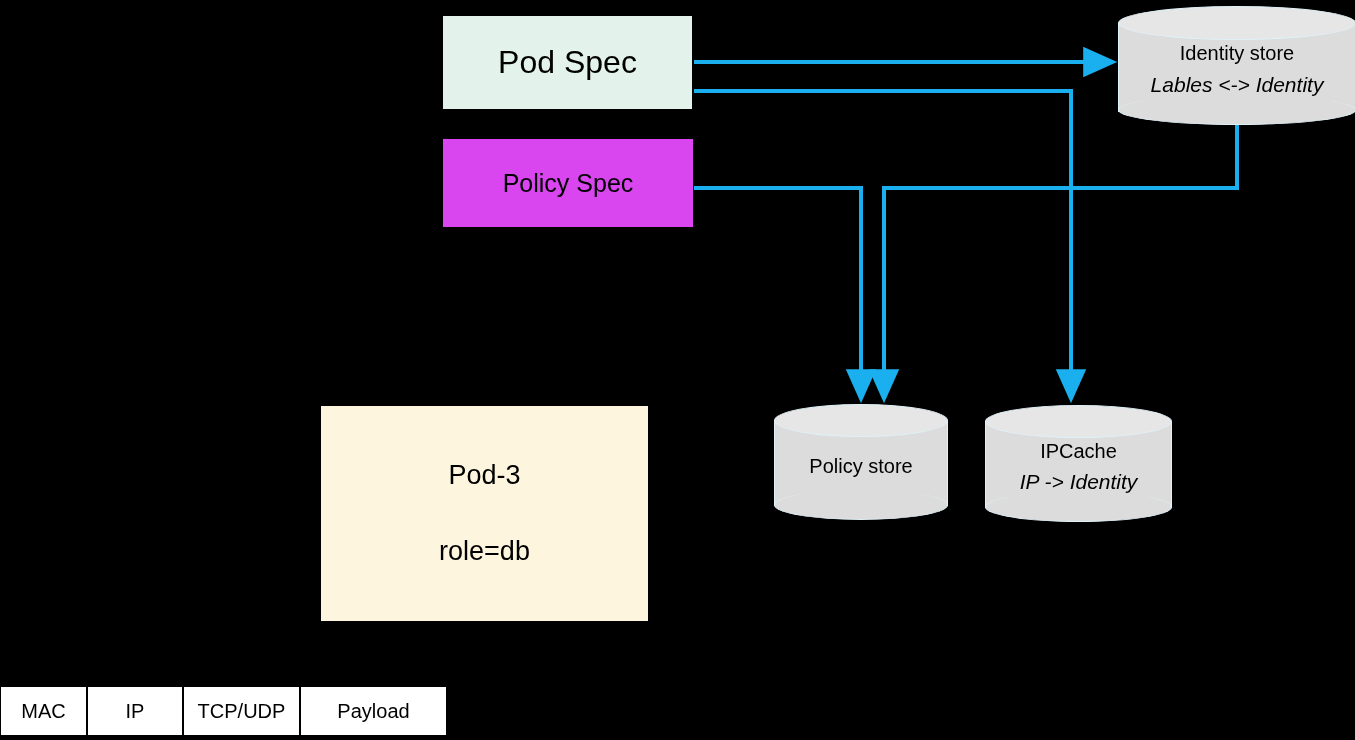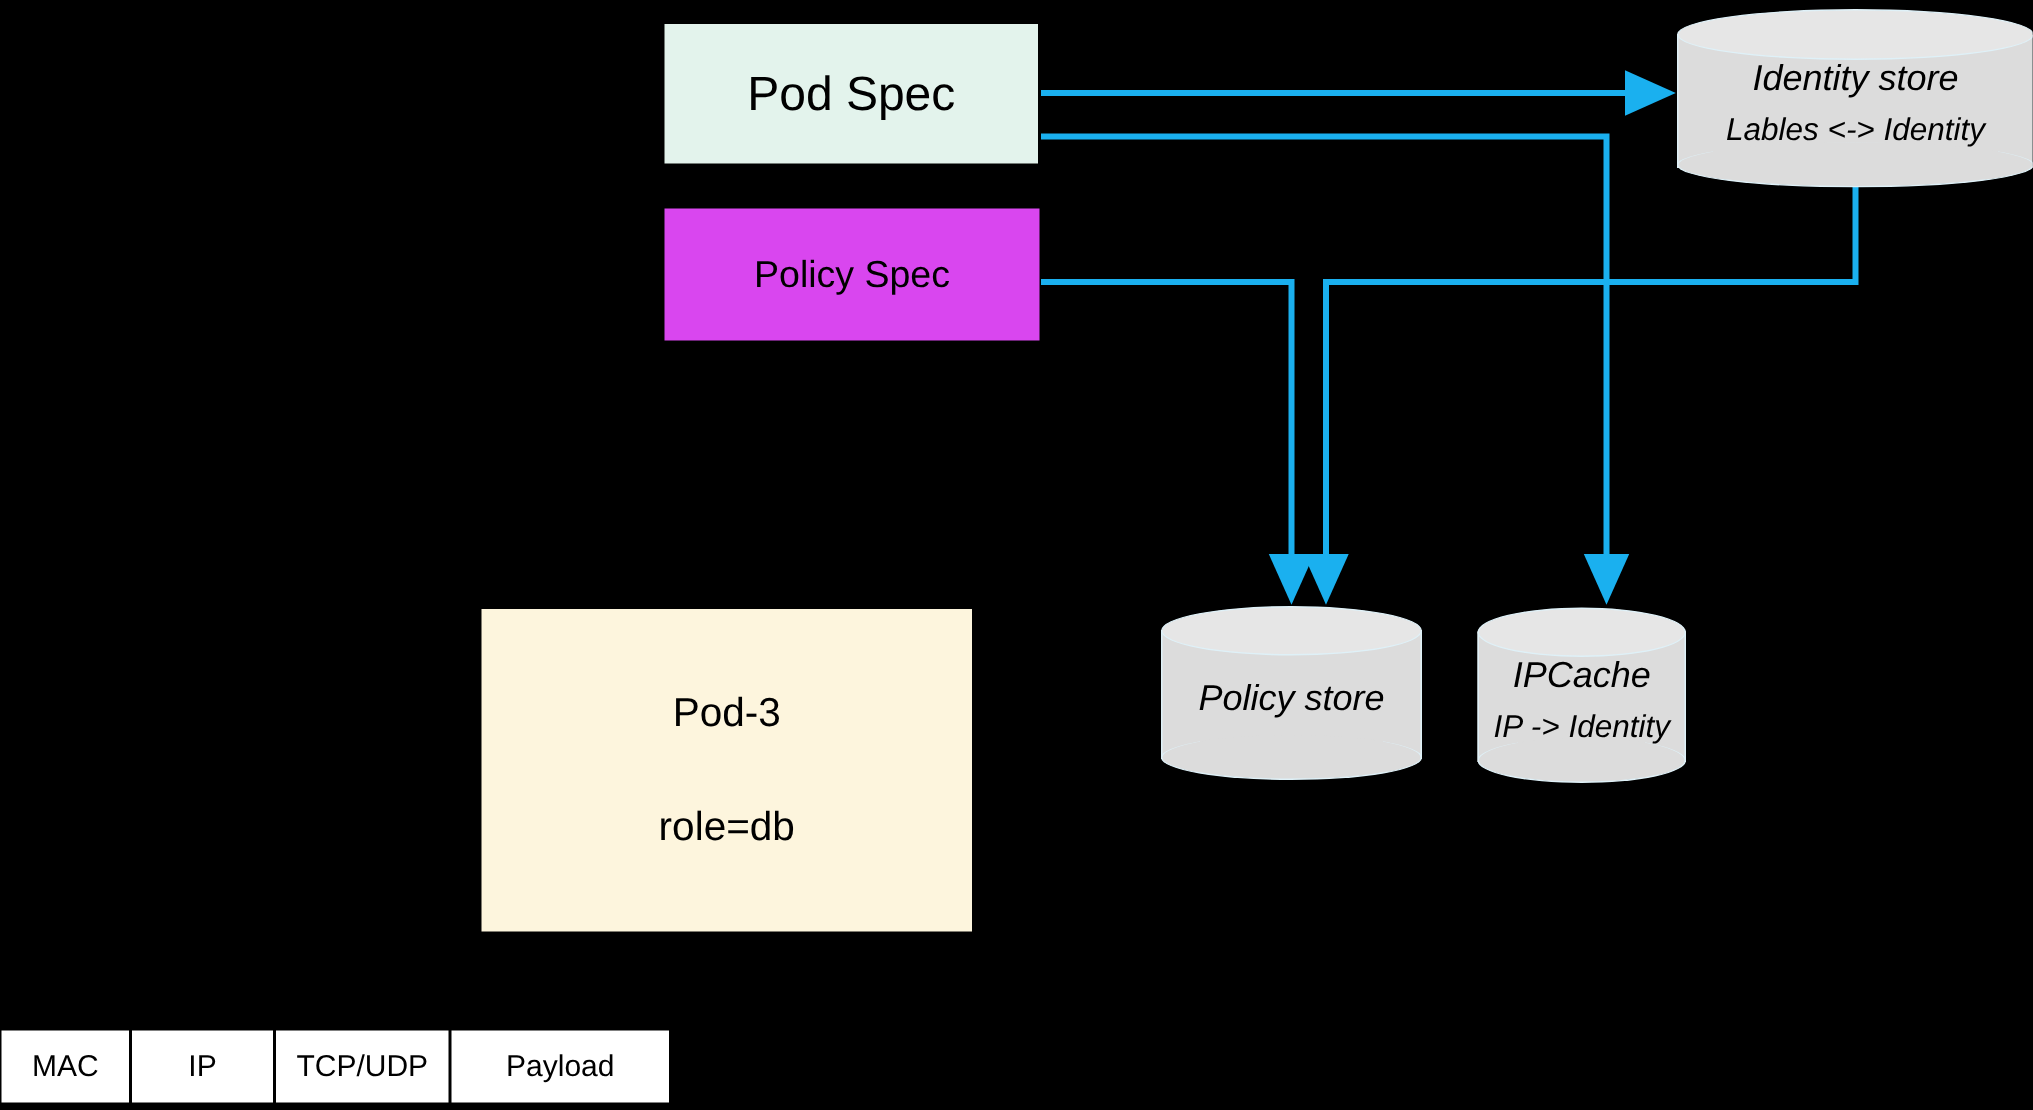--- a/index.html
+++ b/index.html
@@ -94,41 +94,40 @@
     left: 0;
     right: 0;
     display: flex;
     flex-direction: column;
     align-items: center;
     justify-content: center;
     text-align: center;
     line-height: 1.2;
   }
   .cyl .title {
-    font-size: 24px;
-    font-style: italic;
+    font-size: 20px;
   }
   .cyl .sub {
     font-size: 21px;
     font-style: italic;
   }
 
   .cyl-identity { left: 1118px; top: 6px;   width: 238px; height: 117px; }
   .cyl-identity .top-ell { top: 0;   height: 34px; }
   .cyl-identity .body    { top: 17px; height: 89px; }
   .cyl-identity .bot-ell { top: 89px; height: 30px; }
   .cyl-identity .label-wrap { top: 24px; height: 78px; gap: 7px; }
 
   .cyl-policy-store { left: 774px; top: 404px; width: 174px; height: 115px; }
   .cyl-policy-store .top-ell { top: 0;   height: 33px; }
   .cyl-policy-store .body    { top: 16px; height: 86px; }
   .cyl-policy-store .bot-ell { top: 86px; height: 30px; }
   .cyl-policy-store .label-wrap { top: 26px; height: 72px; }
 
-  .cyl-ipcache { left: 985px; top: 405px; width: 139px; height: 116px; padding-left: 44px; }
+  .cyl-ipcache { left: 985px; top: 405px; width: 187px; height: 116px; padding-left: 44px; }
   .cyl-ipcache .top-ell { top: 0;   height: 33px; }
   .cyl-ipcache .body    { top: 16px; height: 87px; }
   .cyl-ipcache .bot-ell { top: 87px; height: 30px; }
   .cyl-ipcache .label-wrap { top: 24px; height: 76px; gap: 6px; }
 
   
   .packet-bar {
     position: absolute;
     left: 1px;
     top: 687px;

